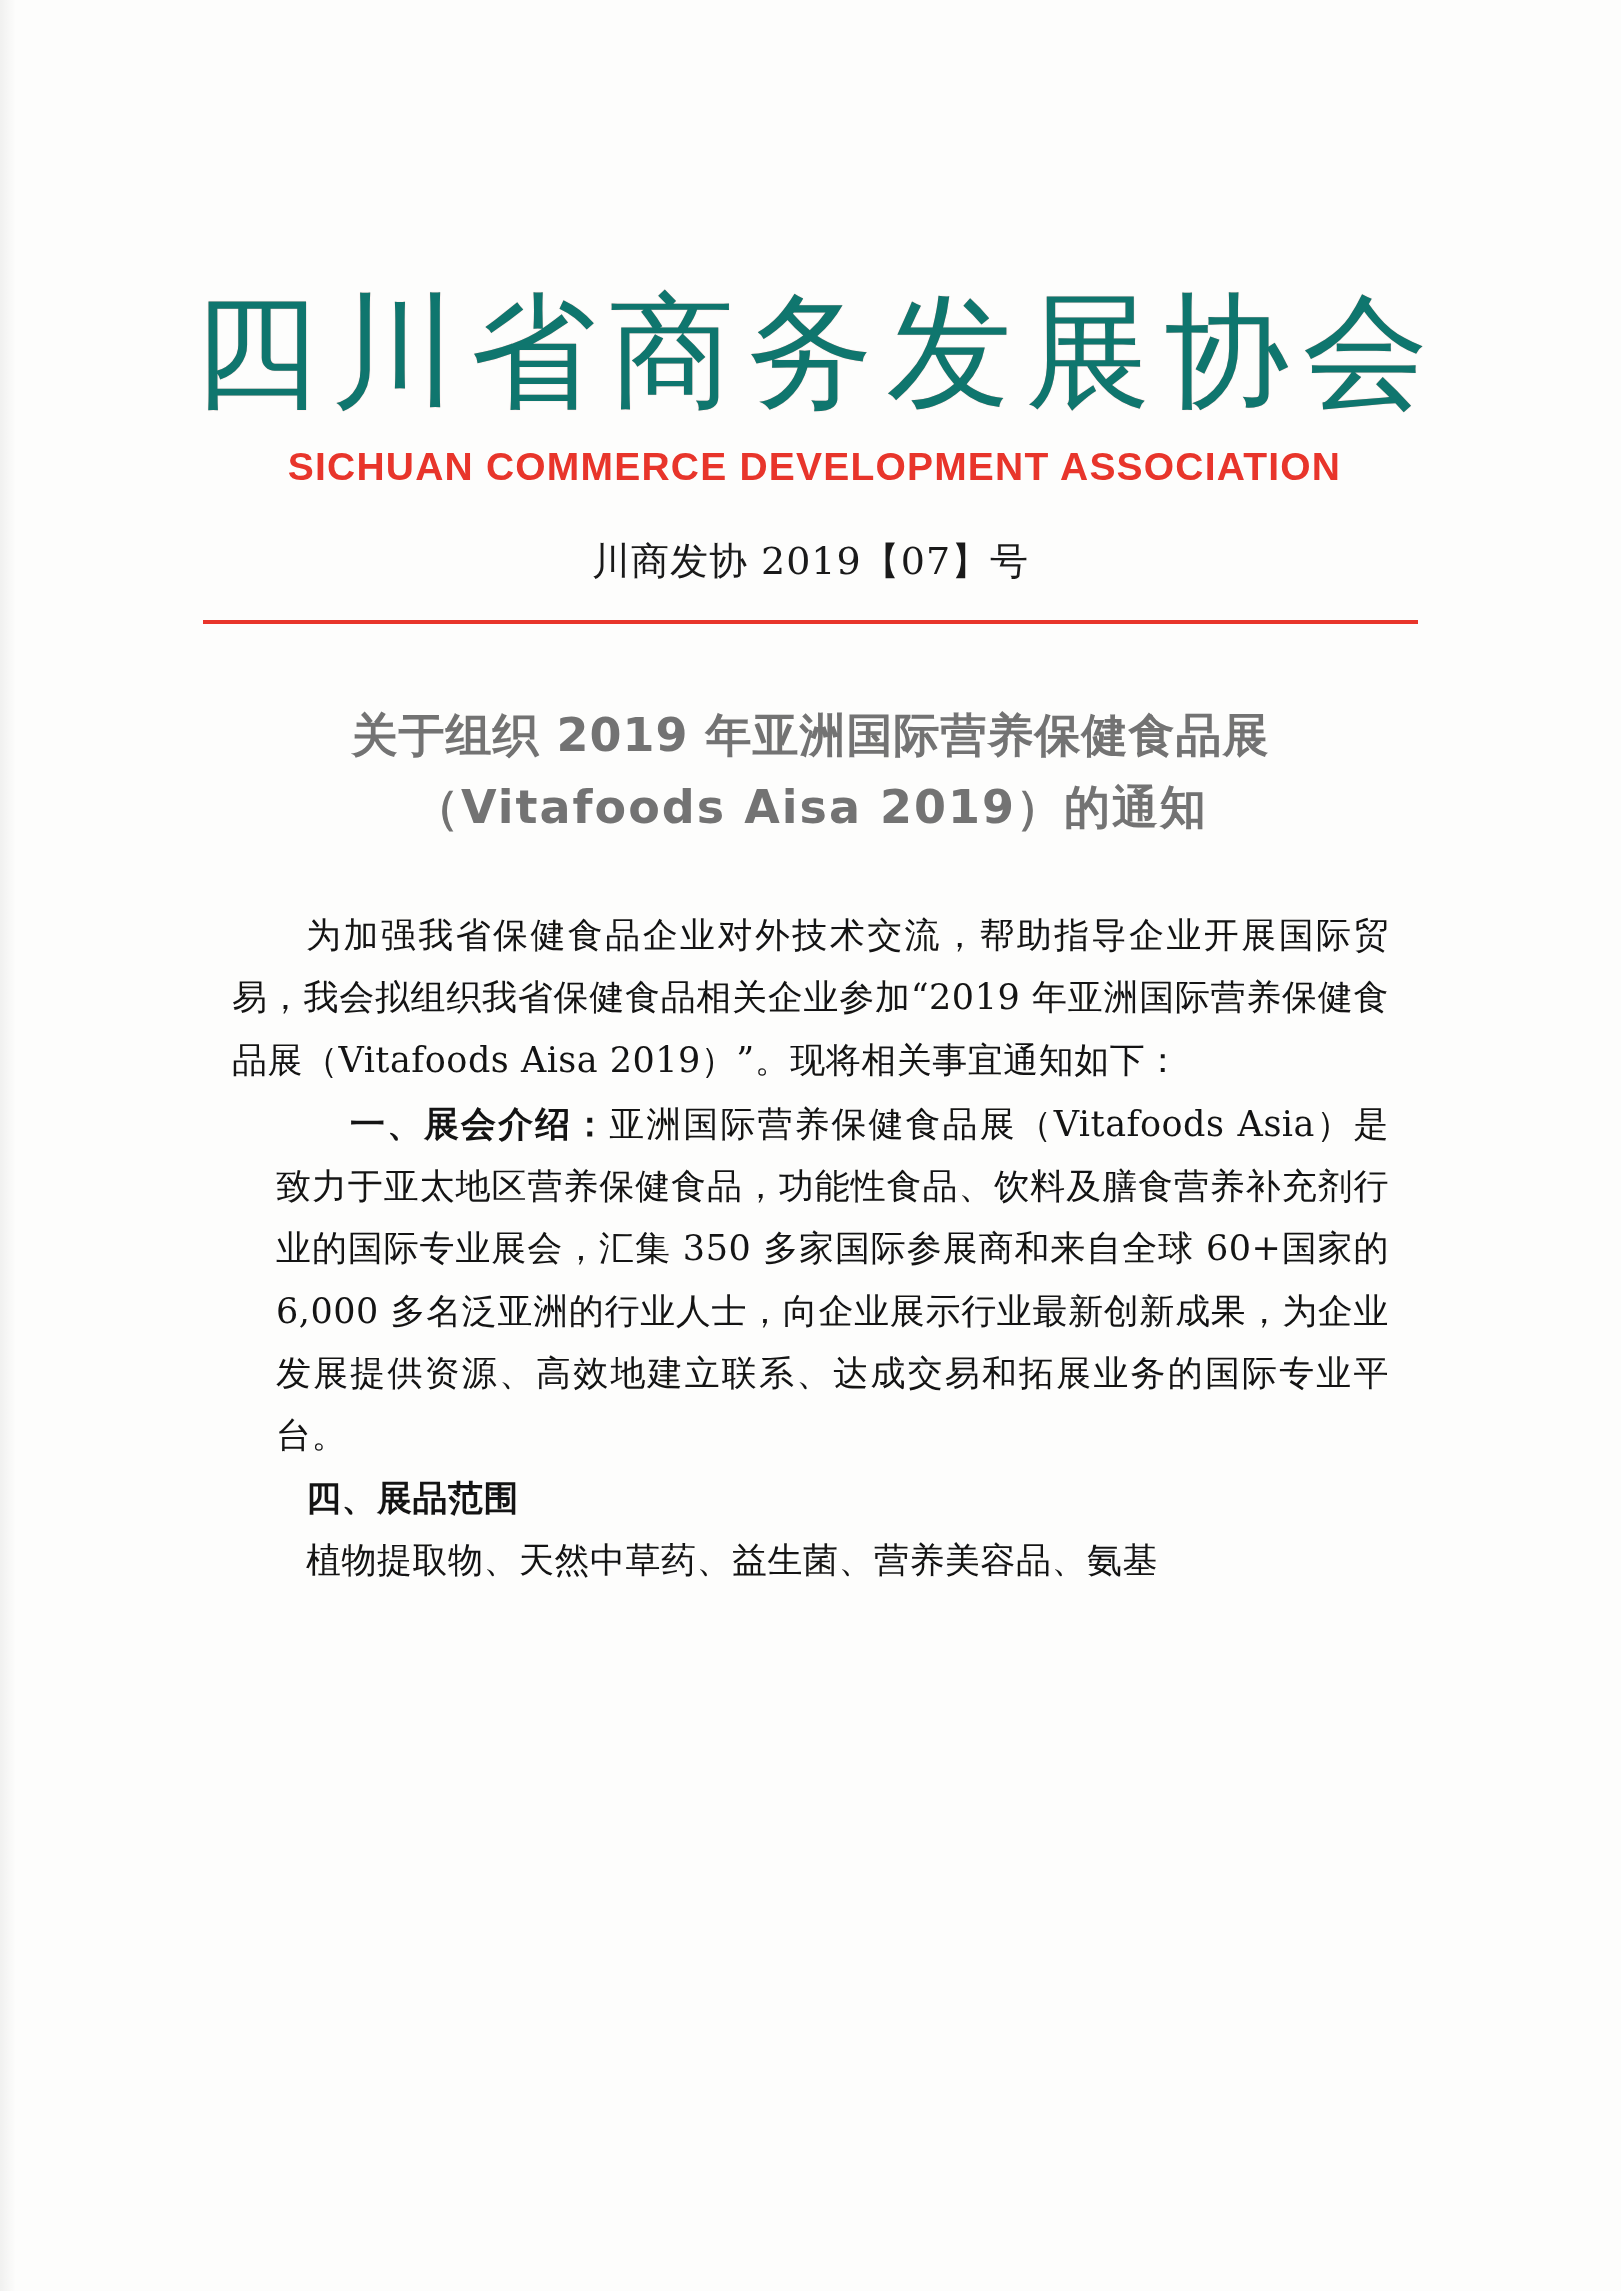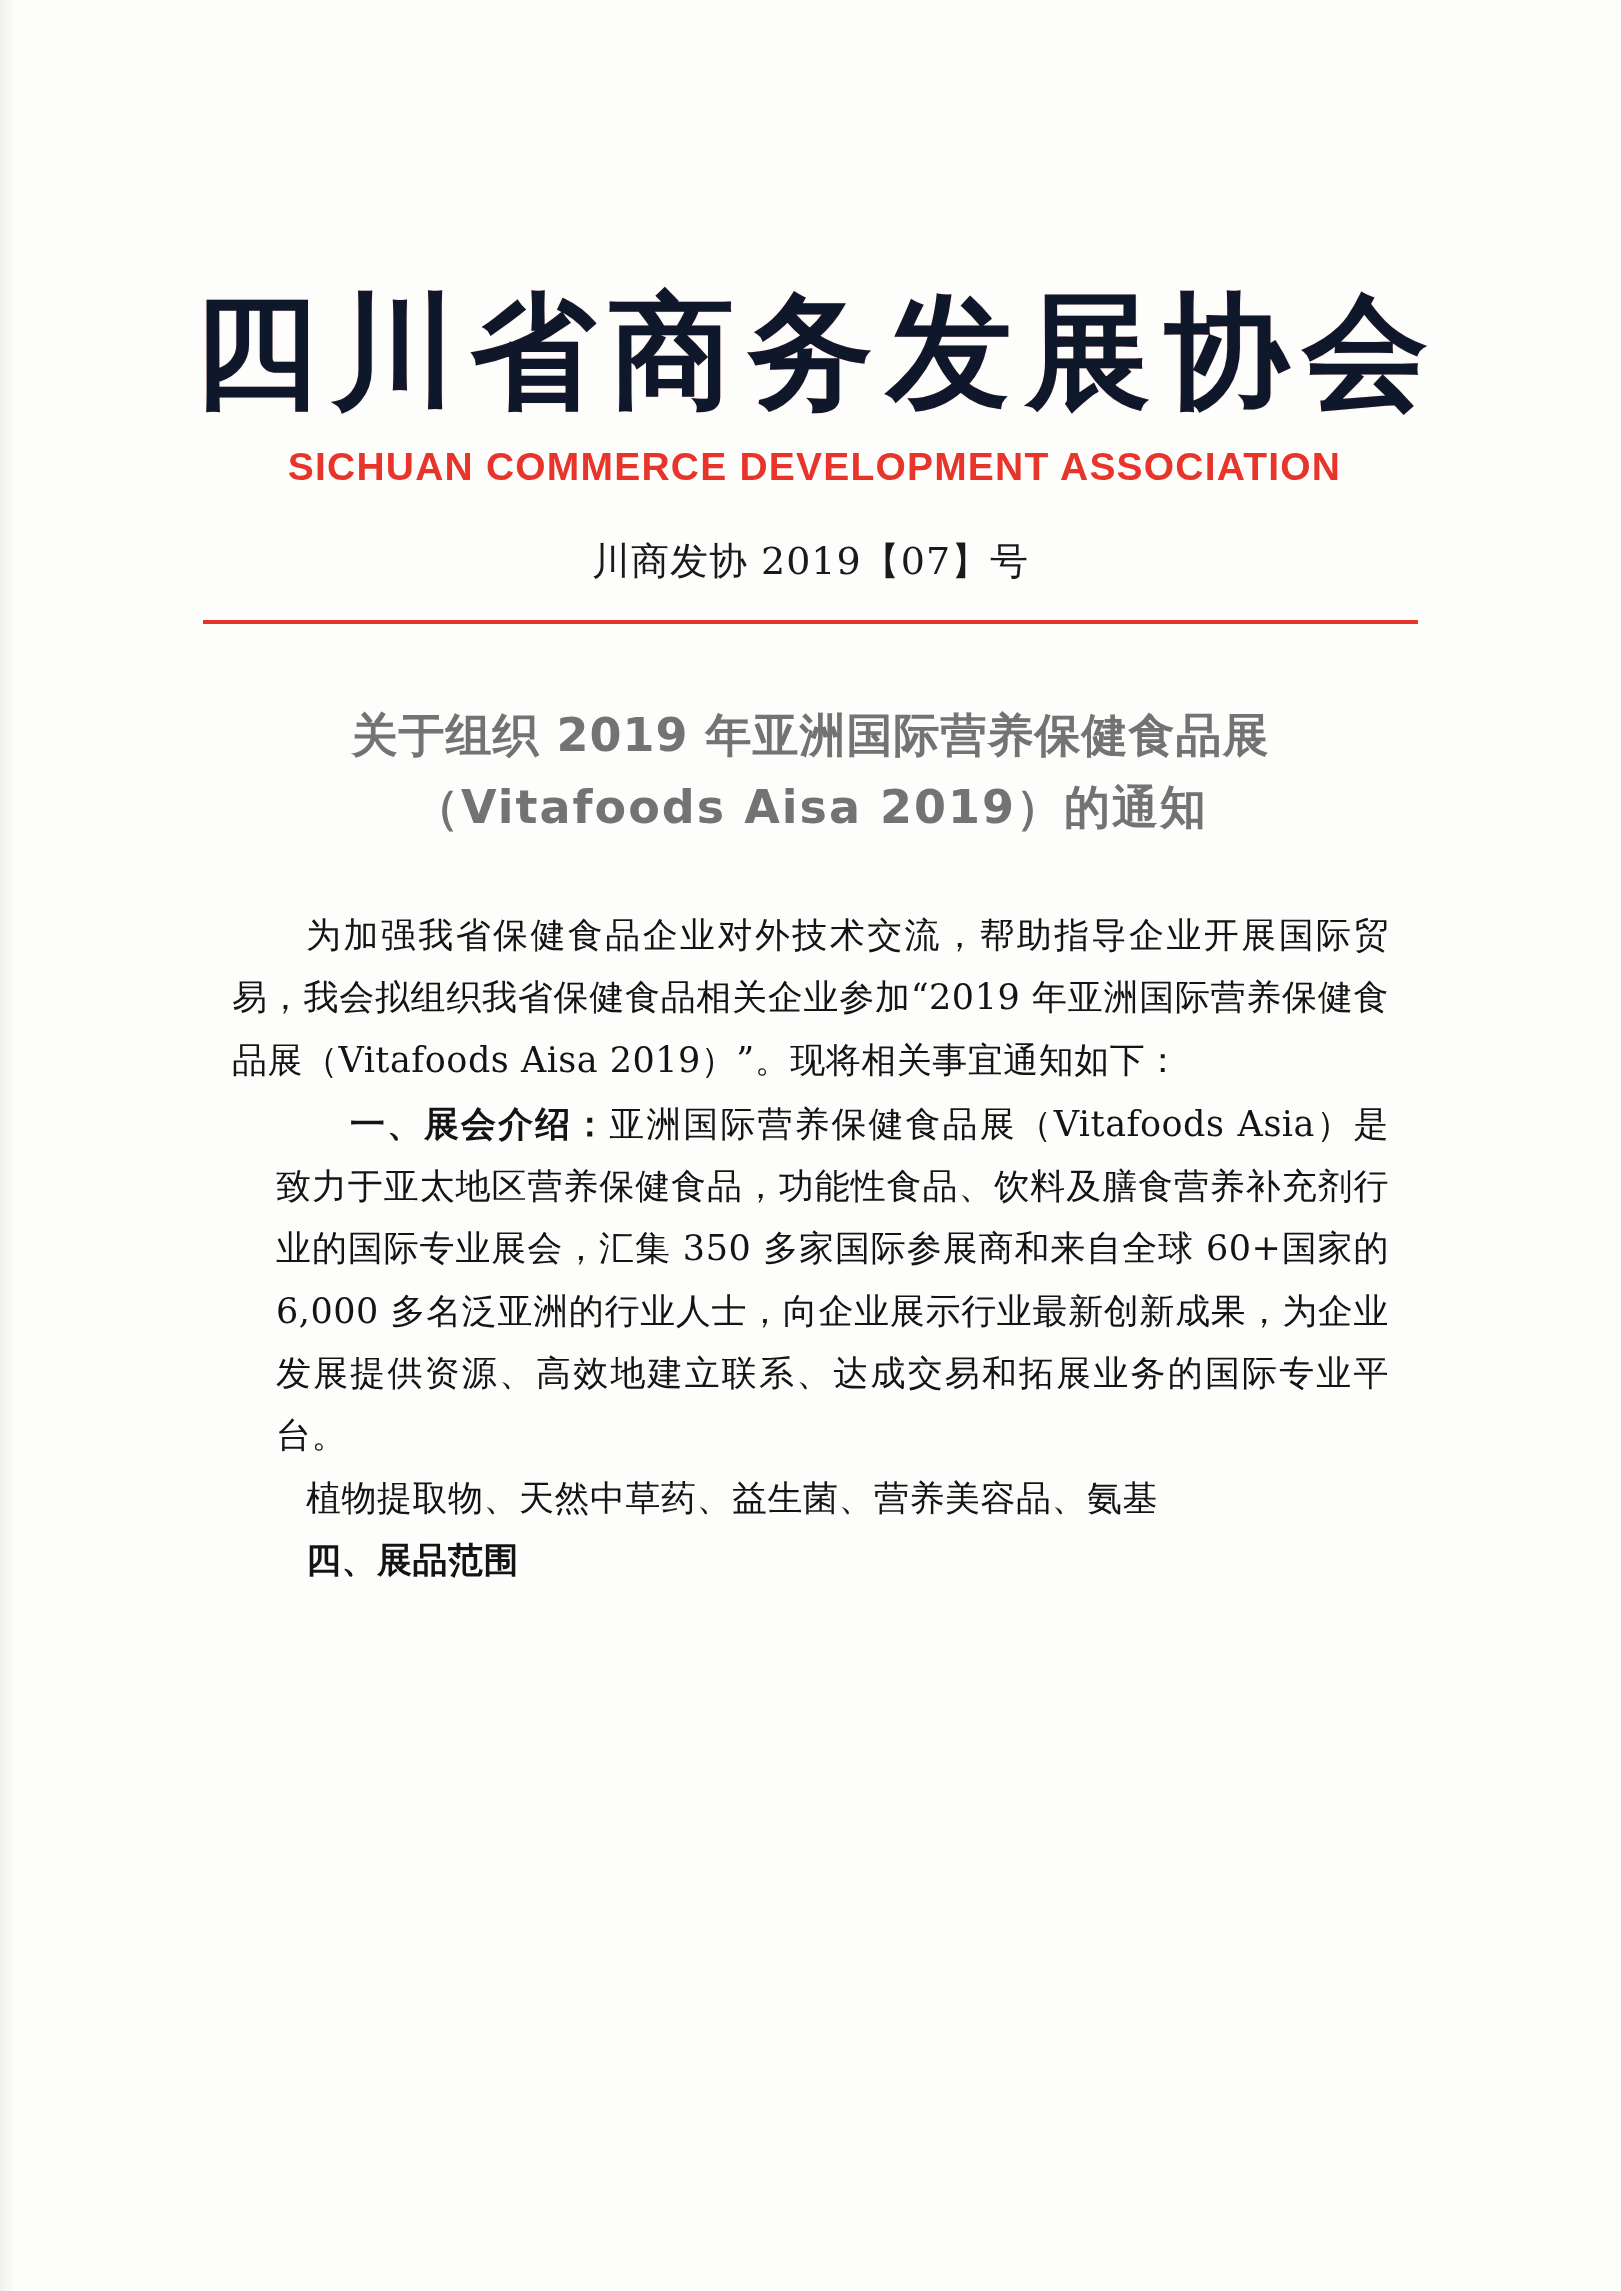--- a/index.html
+++ b/index.html
@@ -22,22 +22,22 @@
     background: #fdfdfc;
     box-sizing: border-box;
   }
   
   .letterhead {
     padding-top: 284px;
     text-align: center;
   }
   .org-name-cn {
     font-family: "DejaVu Serif", serif;
-    font-weight: bold;
-    color: #0f172a;
+    font-weight: normal;
+    color: #0f766e;
     font-size: 125px;
     letter-spacing: 13.7px;
     line-height: 1.08;
     white-space: nowrap;
     margin-left: 13.7px;
     text-shadow: 0 0 1px rgba(232,53,43,0.4);
   }
   .org-name-en {
     font-family: "Liberation Sans", sans-serif;
     font-weight: bold;
@@ -137,23 +137,23 @@
 
 
     <p class="para">为加强我省保健食品企业对外技术交流，帮助指导企业开展国际贸易，我会拟组织我省保健食品相关企业参加“2019 年亚洲国际营养保健食品展（Vitafoods Aisa 2019）”。现将相关事宜通知如下：</p>
 
     <p class="para">
       <span class="lbl">一、展会介绍：</span><span>亚洲国际营养保健食品展（Vitafoods Asia）是致力于亚太地区营养保健食品，功能性食品、饮料及膳食营养补充剂行业的国际专业展会，汇集 350 多家国际参展商和来自全球 60+国家的 6,000 多名泛亚洲的行业人士，向企业展示行业最新创新成果，为企业发展提供资源、高效地建立联系、达成交易和拓展业务的国际专业平台。</span>
     </p>
 
 
 
-    <p class="heading-item" style="font-weight:normal">植物提取物、天然中草药、益生菌、营养美容品、氨基</p>
-
     <p class="heading-item">
       <span class="lbl">四、展品范围</span>
     </p>
+
+    <p class="heading-item" style="font-weight:normal">植物提取物、天然中草药、益生菌、营养美容品、氨基</p>
 
   </div>
 
   <div class="edge-shadow-left"></div>
 </div>
 
 
 </body></html>

